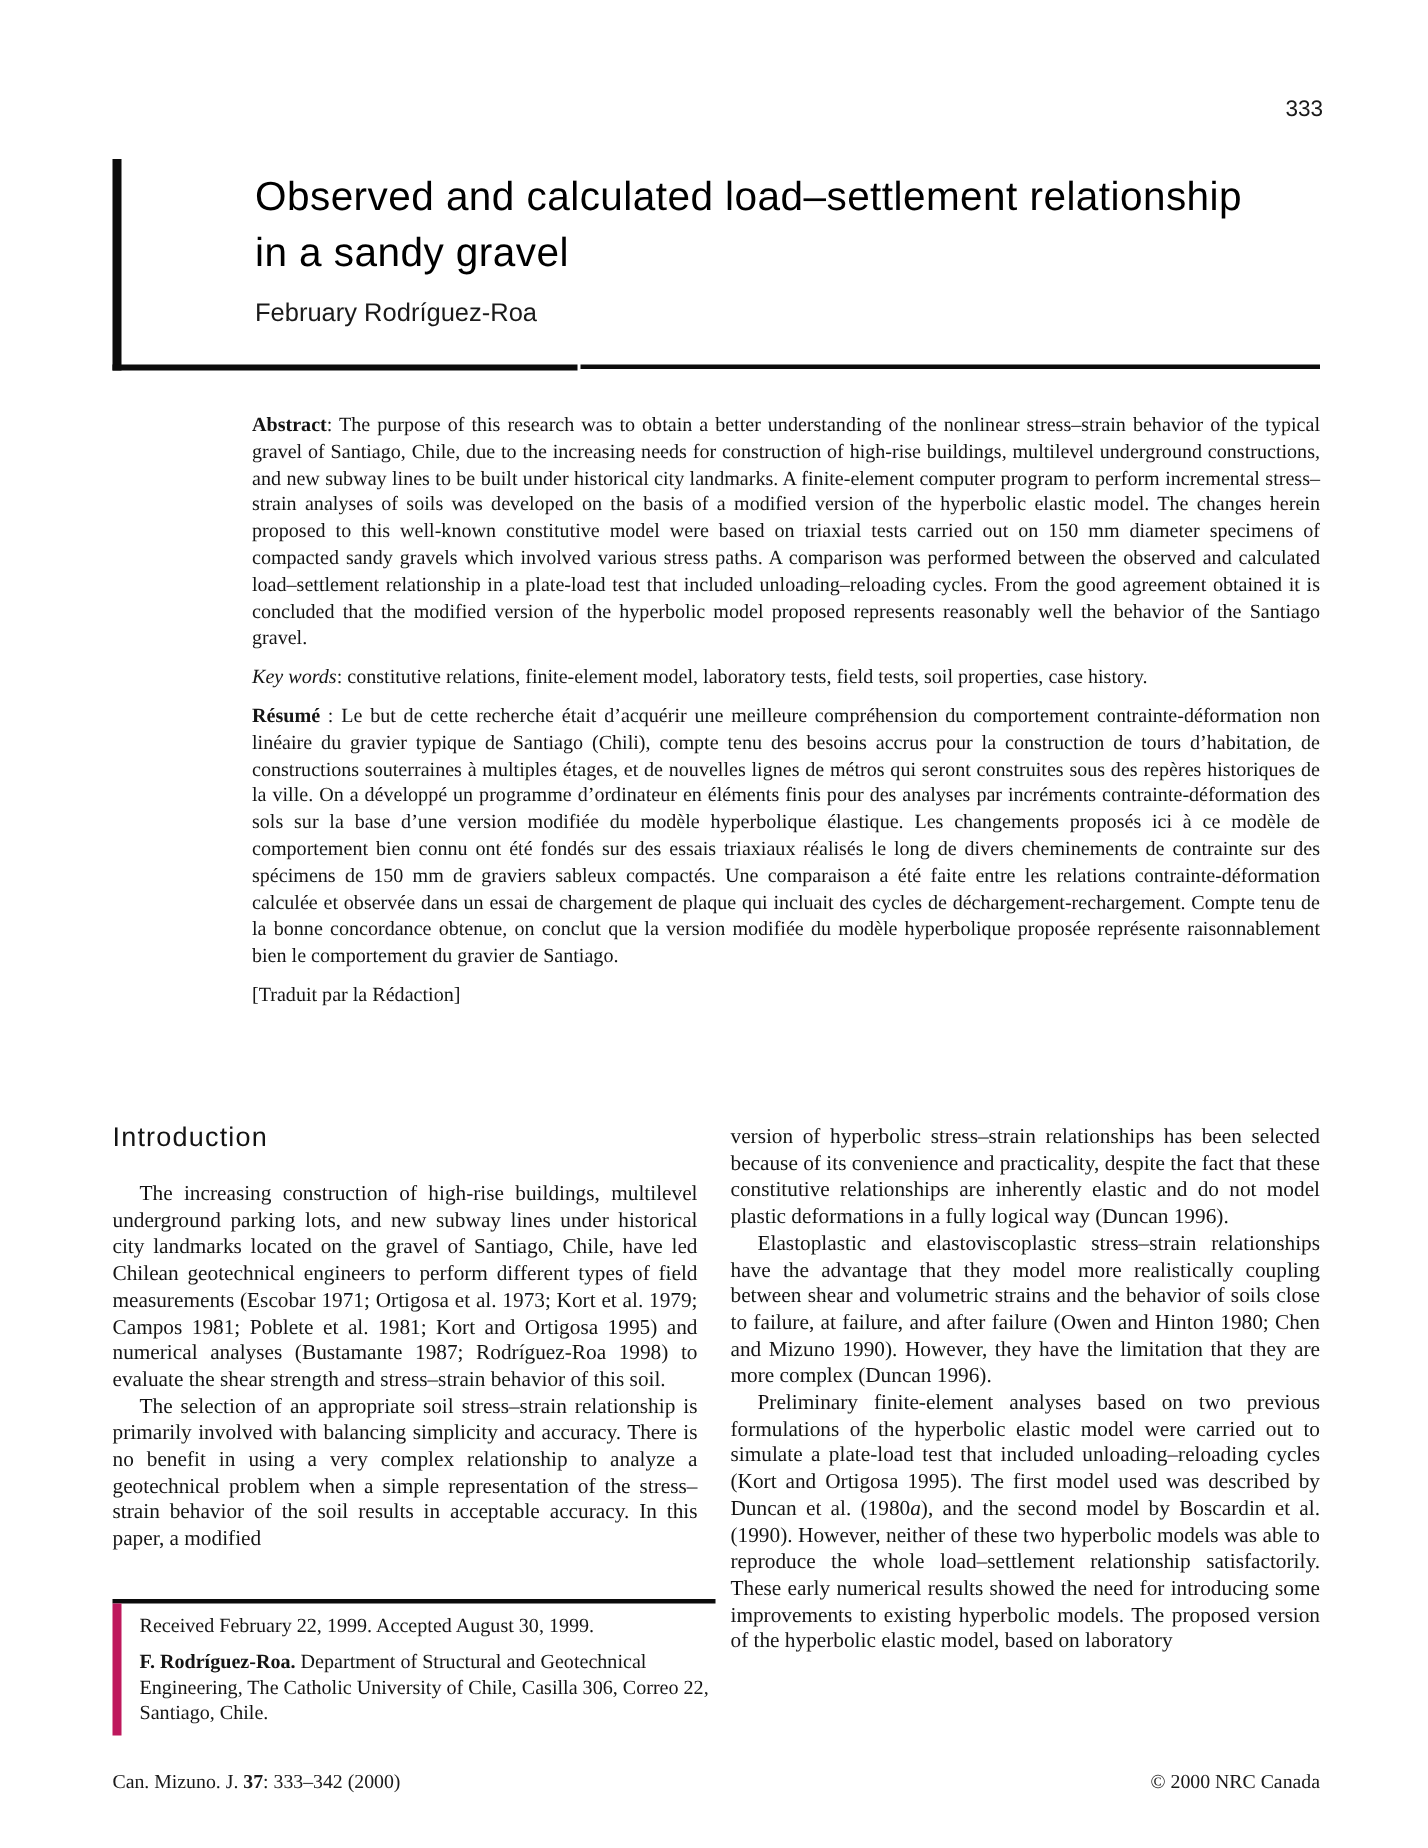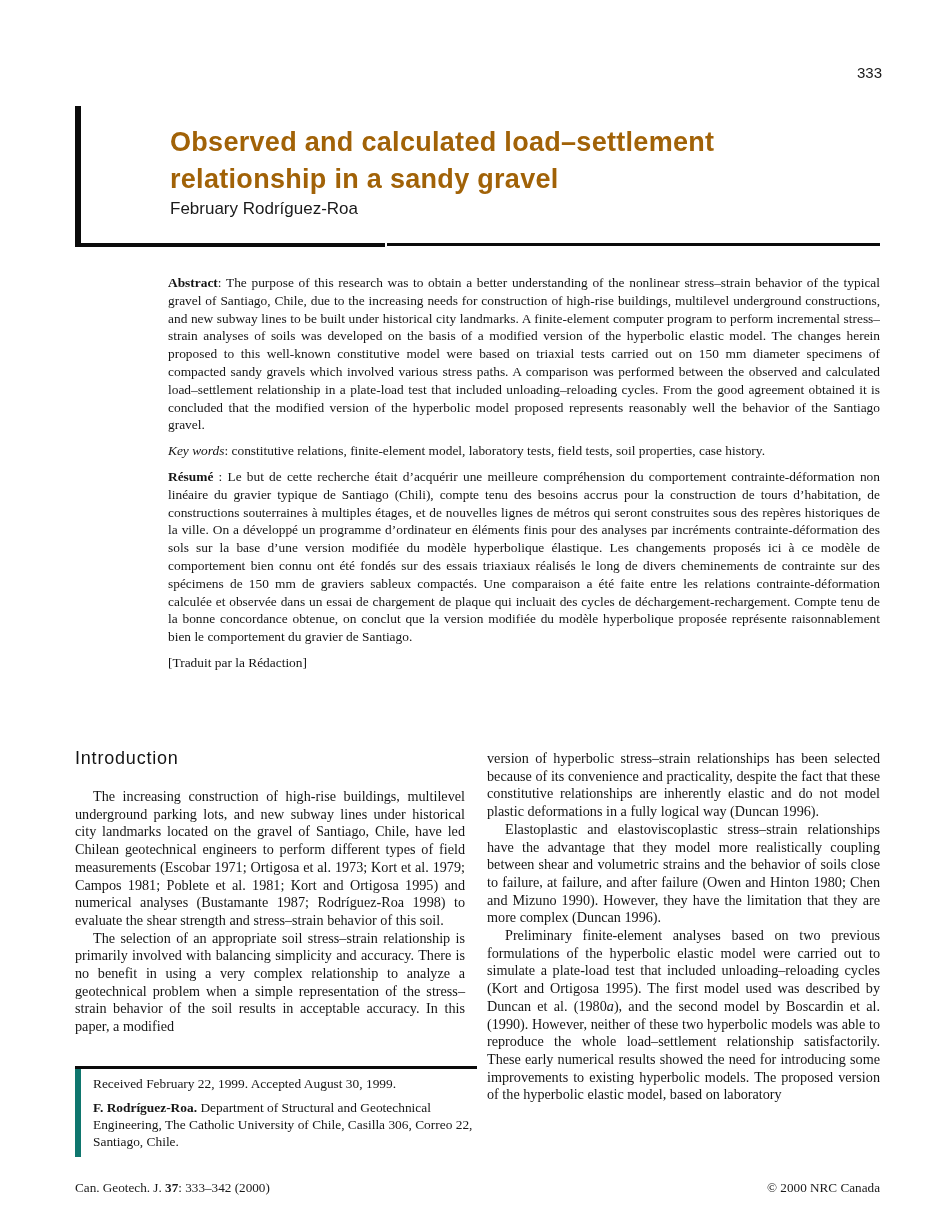--- a/index.html
+++ b/index.html
@@ -21,28 +21,28 @@
   }
 
   .title-bar {
     position: absolute;
     left: 75px; top: 106px;
     width: 6px; height: 141px;
     background: #0b0b0b;
   }
   .article-title {
     position: absolute;
-    left: 170px; top: 124px;
+    left: 170px; top: 113px;
     width: 660px;
     font-family: "Liberation Sans", sans-serif;
     font-size: 27px;
     line-height: 37px;
     letter-spacing: 0.3px;
-    color: #a16207;
-    font-weight: 700;
+    color: #000000;
+    font-weight: 400;
   }
   .article-author {
     position: absolute;
     left: 170px; top: 199px;
     font-family: "Liberation Sans", sans-serif;
     font-size: 17px;
     color: #1a1a1a;
   }
   .header-rule-left {
     position: absolute;
@@ -100,21 +100,21 @@
     position: absolute;
     left: 75px; top: 1066px;
     width: 402px;
     background: #ffffff;
   }
   .note-rule {
     width: 402px; height: 3px;
     background: #0b0b0b;
   }
   .note-inner {
-    border-left: 6px solid #0f766e;
+    border-left: 6px solid #be185d;
     padding: 7px 4px 6px 12px;
     font-size: 13.4px;
     line-height: 16.9px;
     color: #151515;
   }
   .note-inner p + p { margin-top: 7px; }
   .note-author-name { font-weight: bold; }
 
   .journal-footer {
     position: absolute;
@@ -163,14 +163,14 @@
 </div>
 
 <div class="note-box">
   <div class="note-rule"></div>
   <div class="note-inner">
     <p>Received February 22, 1999. Accepted August 30, 1999.</p>
     <p><span class="note-author-name">F. Rodríguez-Roa.</span><span> </span><span>Department of Structural and Geotechnical Engineering, The Catholic University of Chile, Casilla 306, Correo 22, Santiago, Chile.</span></p>
   </div>
 </div>
 
-<div class="journal-footer"><span>Can. Geotech. J. </span><span class="vol">37</span><span>: 333–342 (2000)</span></div>
+<div class="journal-footer"><span>Can. Mizuno. J. </span><span class="vol">37</span><span>: 333–342 (2000)</span></div>
 <div class="copyright-footer">© 2000 NRC Canada</div>
 
 </body></html>

